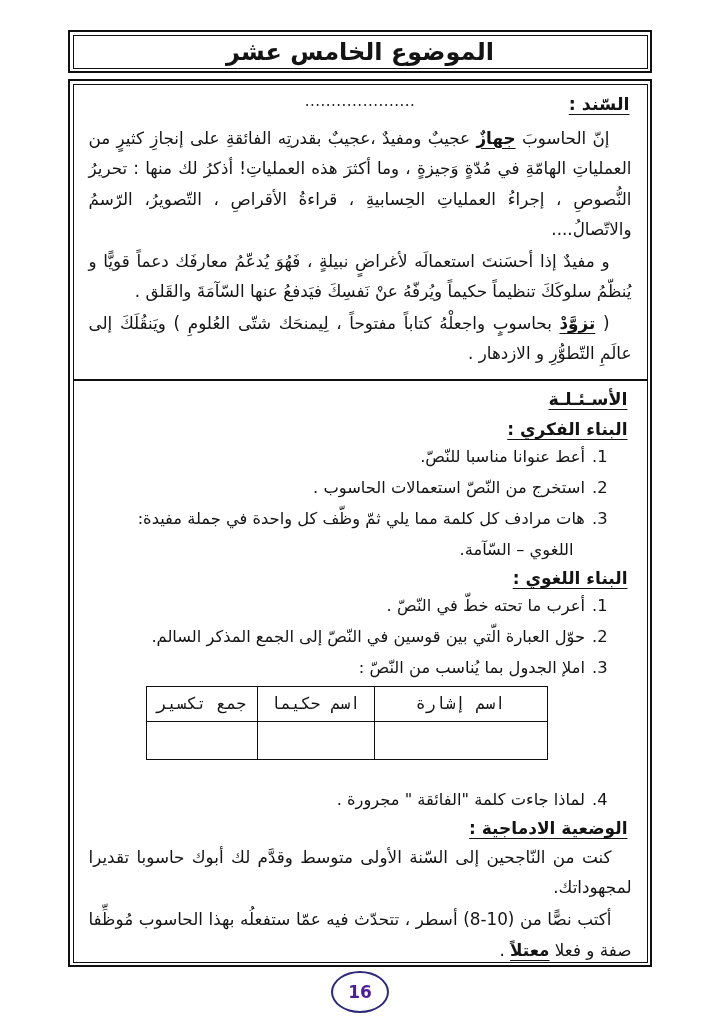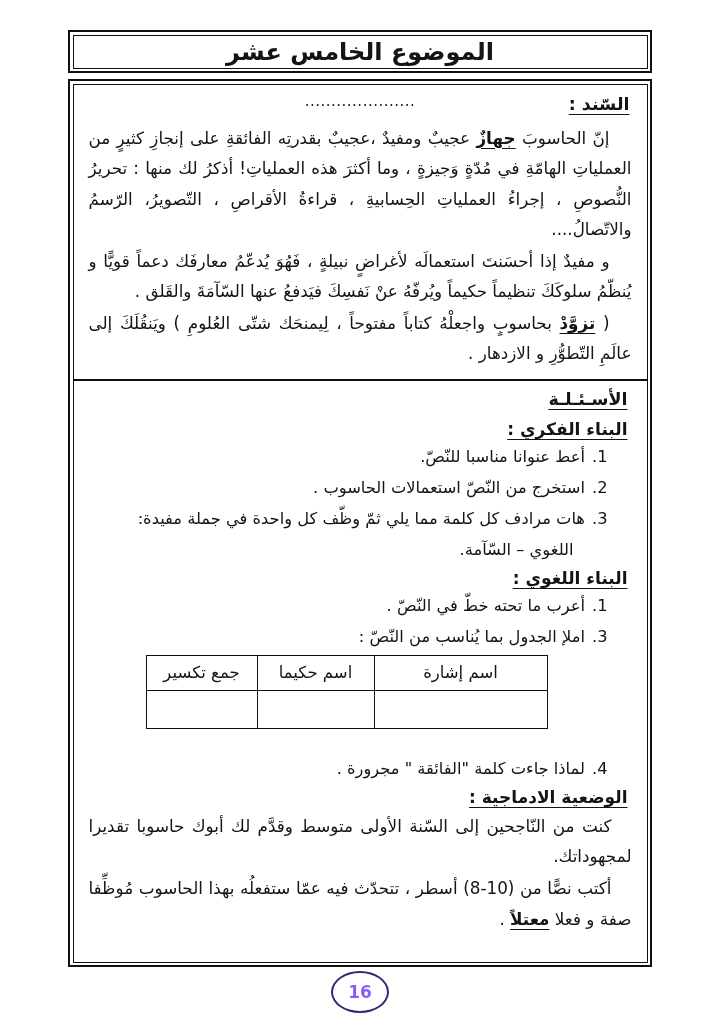--- a/index.html
+++ b/index.html
@@ -32,32 +32,32 @@
   .q-main-heading{font-weight:bold;font-size:17.5px;text-decoration:underline;text-underline-offset:4px;
     margin:3px 4px 6px 0;display:inline-block;}
   .sec-heading{font-weight:bold;font-size:17px;text-decoration:underline;text-underline-offset:4px;
     margin:4px 4px 4px 0;}
   .q-item{padding-right:24px;line-height:1.72;margin:3px 0;}
   .q-num{margin-left:7px;}
   .sub-words{padding-right:58px;line-height:1.7;margin:1px 0 4px;}
   
   table.fill-table{border-collapse:collapse;margin:4px 84px 26px 0;}
   .fill-table td{border:1.7px solid #101010;text-align:center;font-size:16.5px;padding:2px 8px;}
-  .fill-table .hdr{height:30px;}
+  .fill-table .hdr{height:30px;font-family:Liberation Mono, monospace;}
   .fill-table .empty{height:33px;}
   .col-ishara{width:156px;}
   .col-mamdud{width:100px;}
   .col-taksir{width:94px;}
   
   .idmajia-p{font-size:16.8px;line-height:1.8;text-align:justify;margin:2px 0;text-indent:20px;}
   
   .page-oval{position:absolute;left:50%;top:971px;transform:translateX(-50%);
     width:54px;height:38px;border:2.3px solid #2c2c78;border-radius:50%;
     display:flex;align-items:center;justify-content:center;background:#fff;}
-  .page-num{font-weight:bold;font-size:17px;color:#8b5cf6;}
+  .page-num{font-weight:bold;font-size:17px;color:#4c1d95;}
 </style>
 </head>
 <body>
 
 <div class="dbox title-box">
   <div class="inner">
     <span class="doc-title">الموضوع الخامس عشر</span>
   </div>
 </div>
 
@@ -82,20 +82,21 @@
       <div><span class="q-main-heading">الأسـئـلـة</span></div>
 
       <div class="sec-heading">البناء الفكري :</div>
       <div class="q-item"><span class="q-num">1.</span><span>أعط عنوانا مناسبا للنّصّ.</span></div>
       <div class="q-item"><span class="q-num">2.</span><span>استخرج من النّصّ استعمالات الحاسوب .</span></div>
       <div class="q-item"><span class="q-num">3.</span><span>هات مرادف كل كلمة مما يلي ثمّ وظّف كل واحدة في جملة مفيدة:</span></div>
       <div class="sub-words">اللغوي – السّآمة.</div>
 
       <div class="sec-heading">البناء اللغوي :</div>
       <div class="q-item"><span class="q-num">1.</span><span>أعرب ما تحته خطّ في النّصّ .</span></div>
+      <div class="q-item"><span class="q-num">2.</span><span>حوّل العبارة الّتي بين قوسين في النّصّ إلى الجمع المذكر السالم.</span></div>
       <div class="q-item"><span class="q-num">3.</span><span>املإ الجدول بما يُناسب من النّصّ :</span></div>
 
       <table class="fill-table">
         <tbody>
             <tr>
           <td class="hdr col-ishara">اسم إشارة</td>
           <td class="hdr col-mamdud">اسم حكيما</td>
           <td class="hdr col-taksir">جمع تكسير</td>
         </tr>
         <tr>

